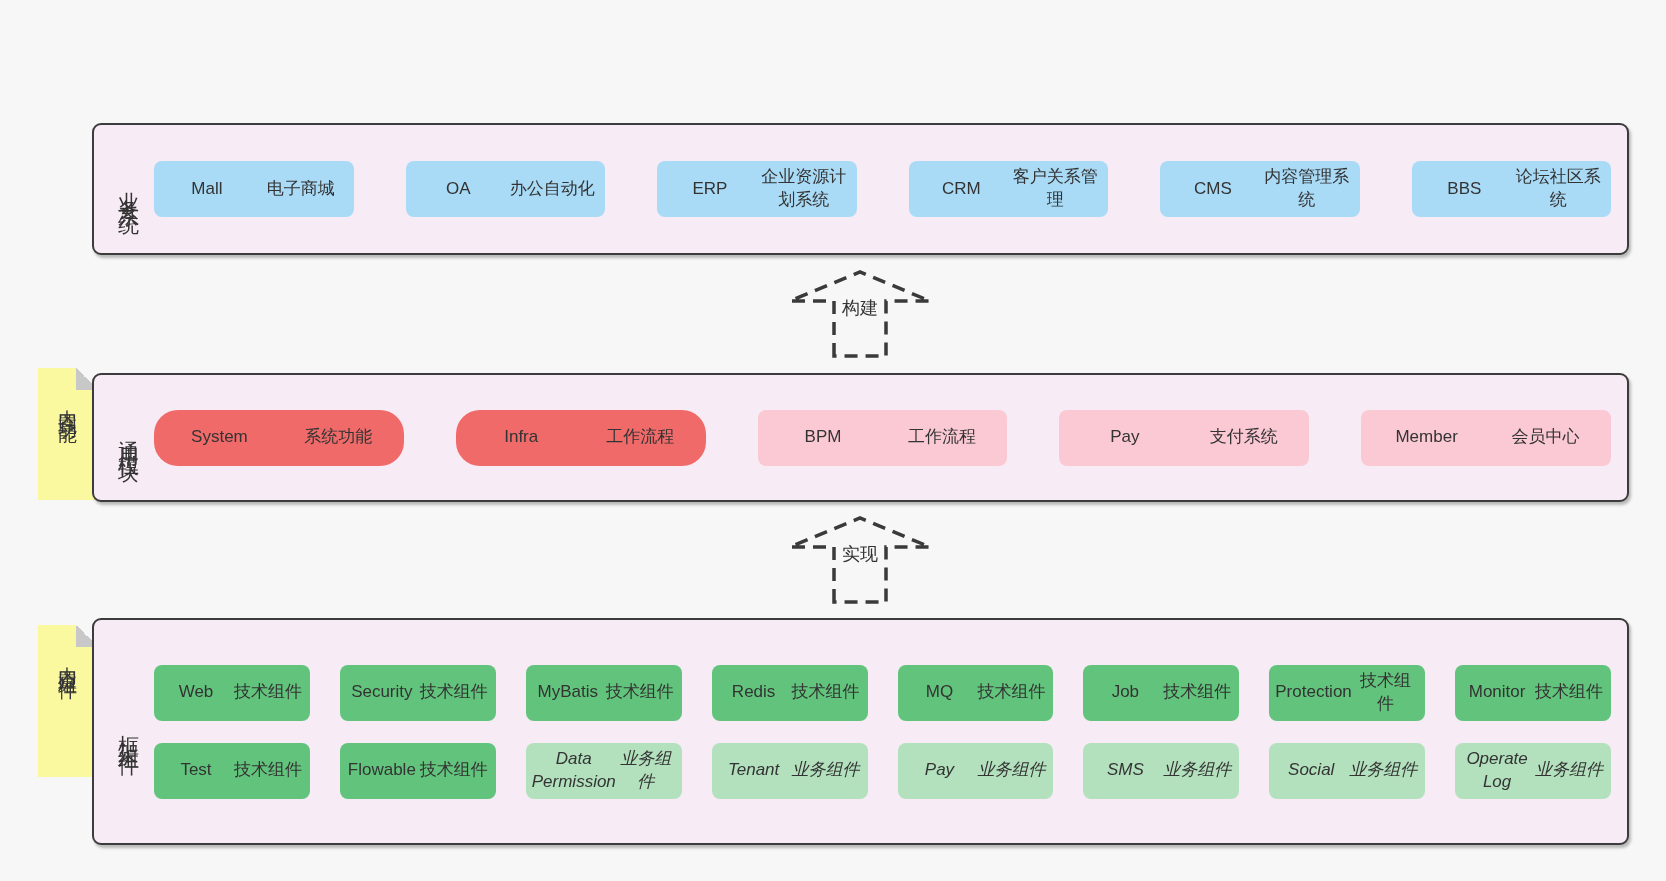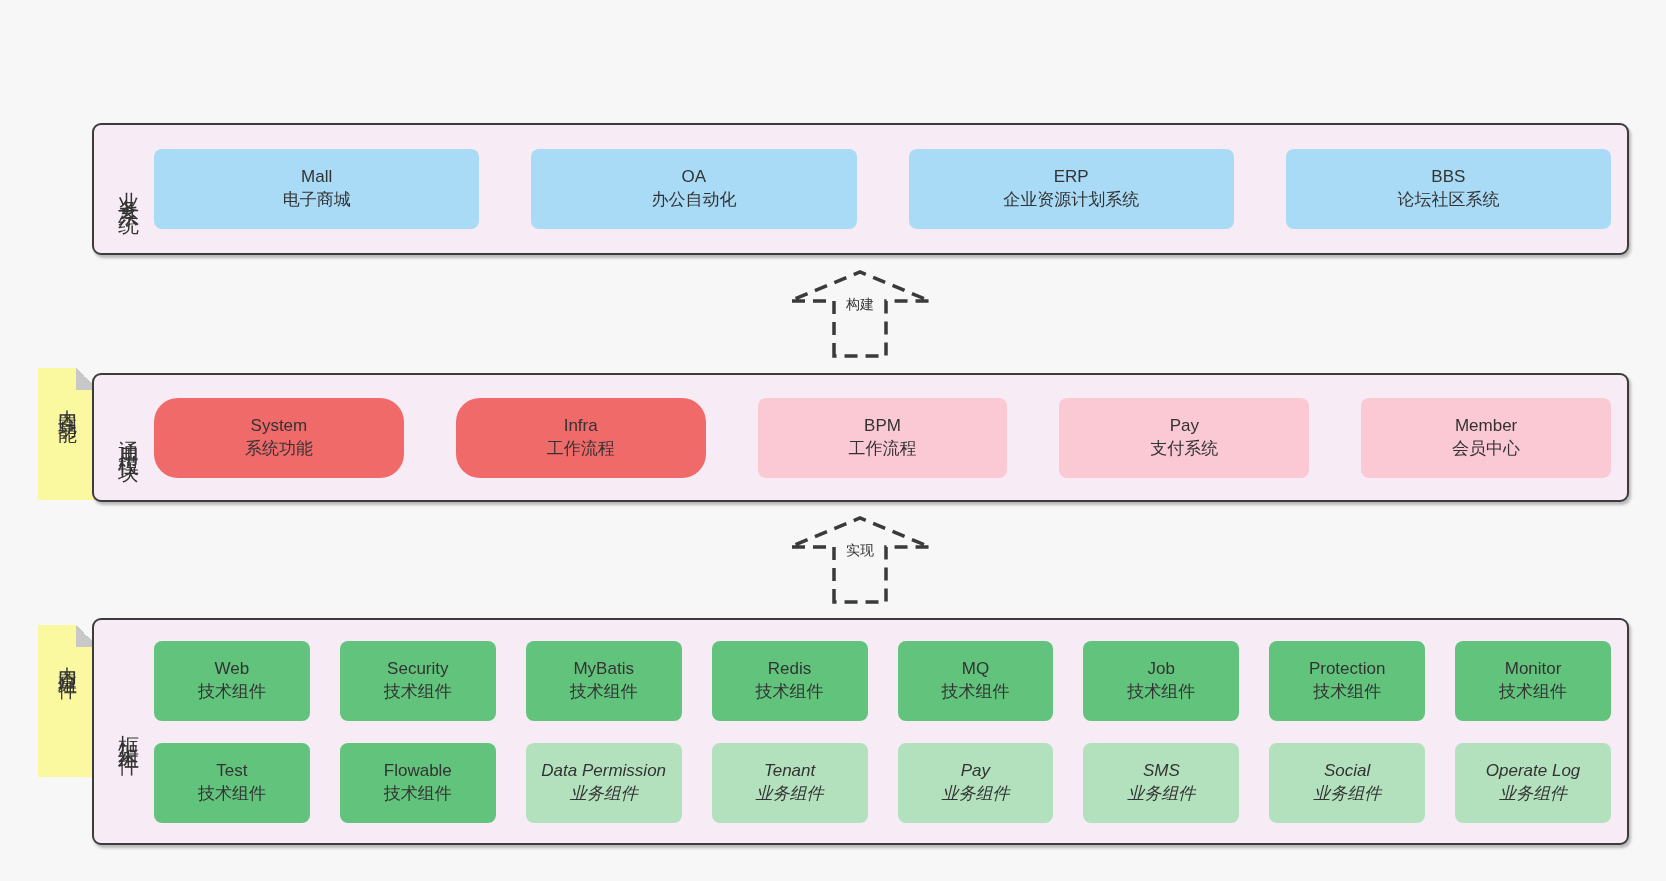--- a/index.html
+++ b/index.html
@@ -33,22 +33,22 @@
   .v-label{width:46px;flex:0 0 46px;display:flex;justify-content:center;align-items:center;align-self:stretch;}
   .v-label span{
     writing-mode:vertical-rl;text-orientation:upright;
     font-size:21px;letter-spacing:7px;color:var(--text);line-height:1;
   }
   .row{flex:1;display:flex;gap:52px;margin-left:2px;}
   .grid{flex:1;display:grid;grid-template-columns:repeat(8,1fr);column-gap:30px;row-gap:22px;margin-left:2px;align-content:center;}
 
   
   .box{
-    flex:1;height:80px;border-radius:8px;
-    display:flex;flex-direction:column;justify-content:center;align-items:center;
+    flex:1;height:56px;border-radius:8px;
+    display:flex;flex-direction:row;justify-content:center;align-items:center;
     text-align:center;padding:4px 6px;box-sizing:border-box;
     font-size:17px;line-height:1.35;
   }
   .box .t,.box .s{width:100%;}
   .blue{background:var(--blue);}
   .red{background:var(--red);border-radius:24px;}
   .pink{background:var(--pink);}
   .green{background:var(--green);}
   .lgreen{background:var(--light-green);font-style:italic;}
 
@@ -68,21 +68,21 @@
     writing-mode:vertical-rl;text-orientation:upright;
     font-size:19px;letter-spacing:5px;color:var(--text);line-height:1;
   }
 
   
   .arrow{position:absolute;width:150px;height:88px;z-index:1;}
   .arrow svg{display:block;}
   .arrow-label{
     position:absolute;top:24px;left:50%;transform:translateX(-50%);
     background:var(--page-bg);padding:2px 3px;
-    font-size:14px;color:var(--text);white-space:nowrap;
+    font-size:18px;color:var(--text);white-space:nowrap;
   }
 </style>
 </head>
 <body>
 
 <div class="canvas">
 
   <div class="section" style="top:123px;height:132px;">
     <div class="v-label">
         <span>业务系统</span>
@@ -92,20 +92,28 @@
           <div class="t">Mall</div>
           <div class="s">电子商城</div>
         </div>
       <div class="box blue">
           <div class="t">OA</div>
           <div class="s">办公自动化</div>
         </div>
       <div class="box blue">
           <div class="t">ERP</div>
           <div class="s">企业资源计划系统</div>
+        </div>
+      <div class="box blue">
+          <div class="t">CRM</div>
+          <div class="s">客户关系管理</div>
+        </div>
+      <div class="box blue">
+          <div class="t">CMS</div>
+          <div class="s">内容管理系统</div>
         </div>
       <div class="box blue">
           <div class="t">BBS</div>
           <div class="s">论坛社区系统</div>
         </div>
     </div>
   </div>
 
   <div class="arrow" style="top:270px;left:785px;">
     <svg width="150" height="88" viewBox="0 0 150 88">

